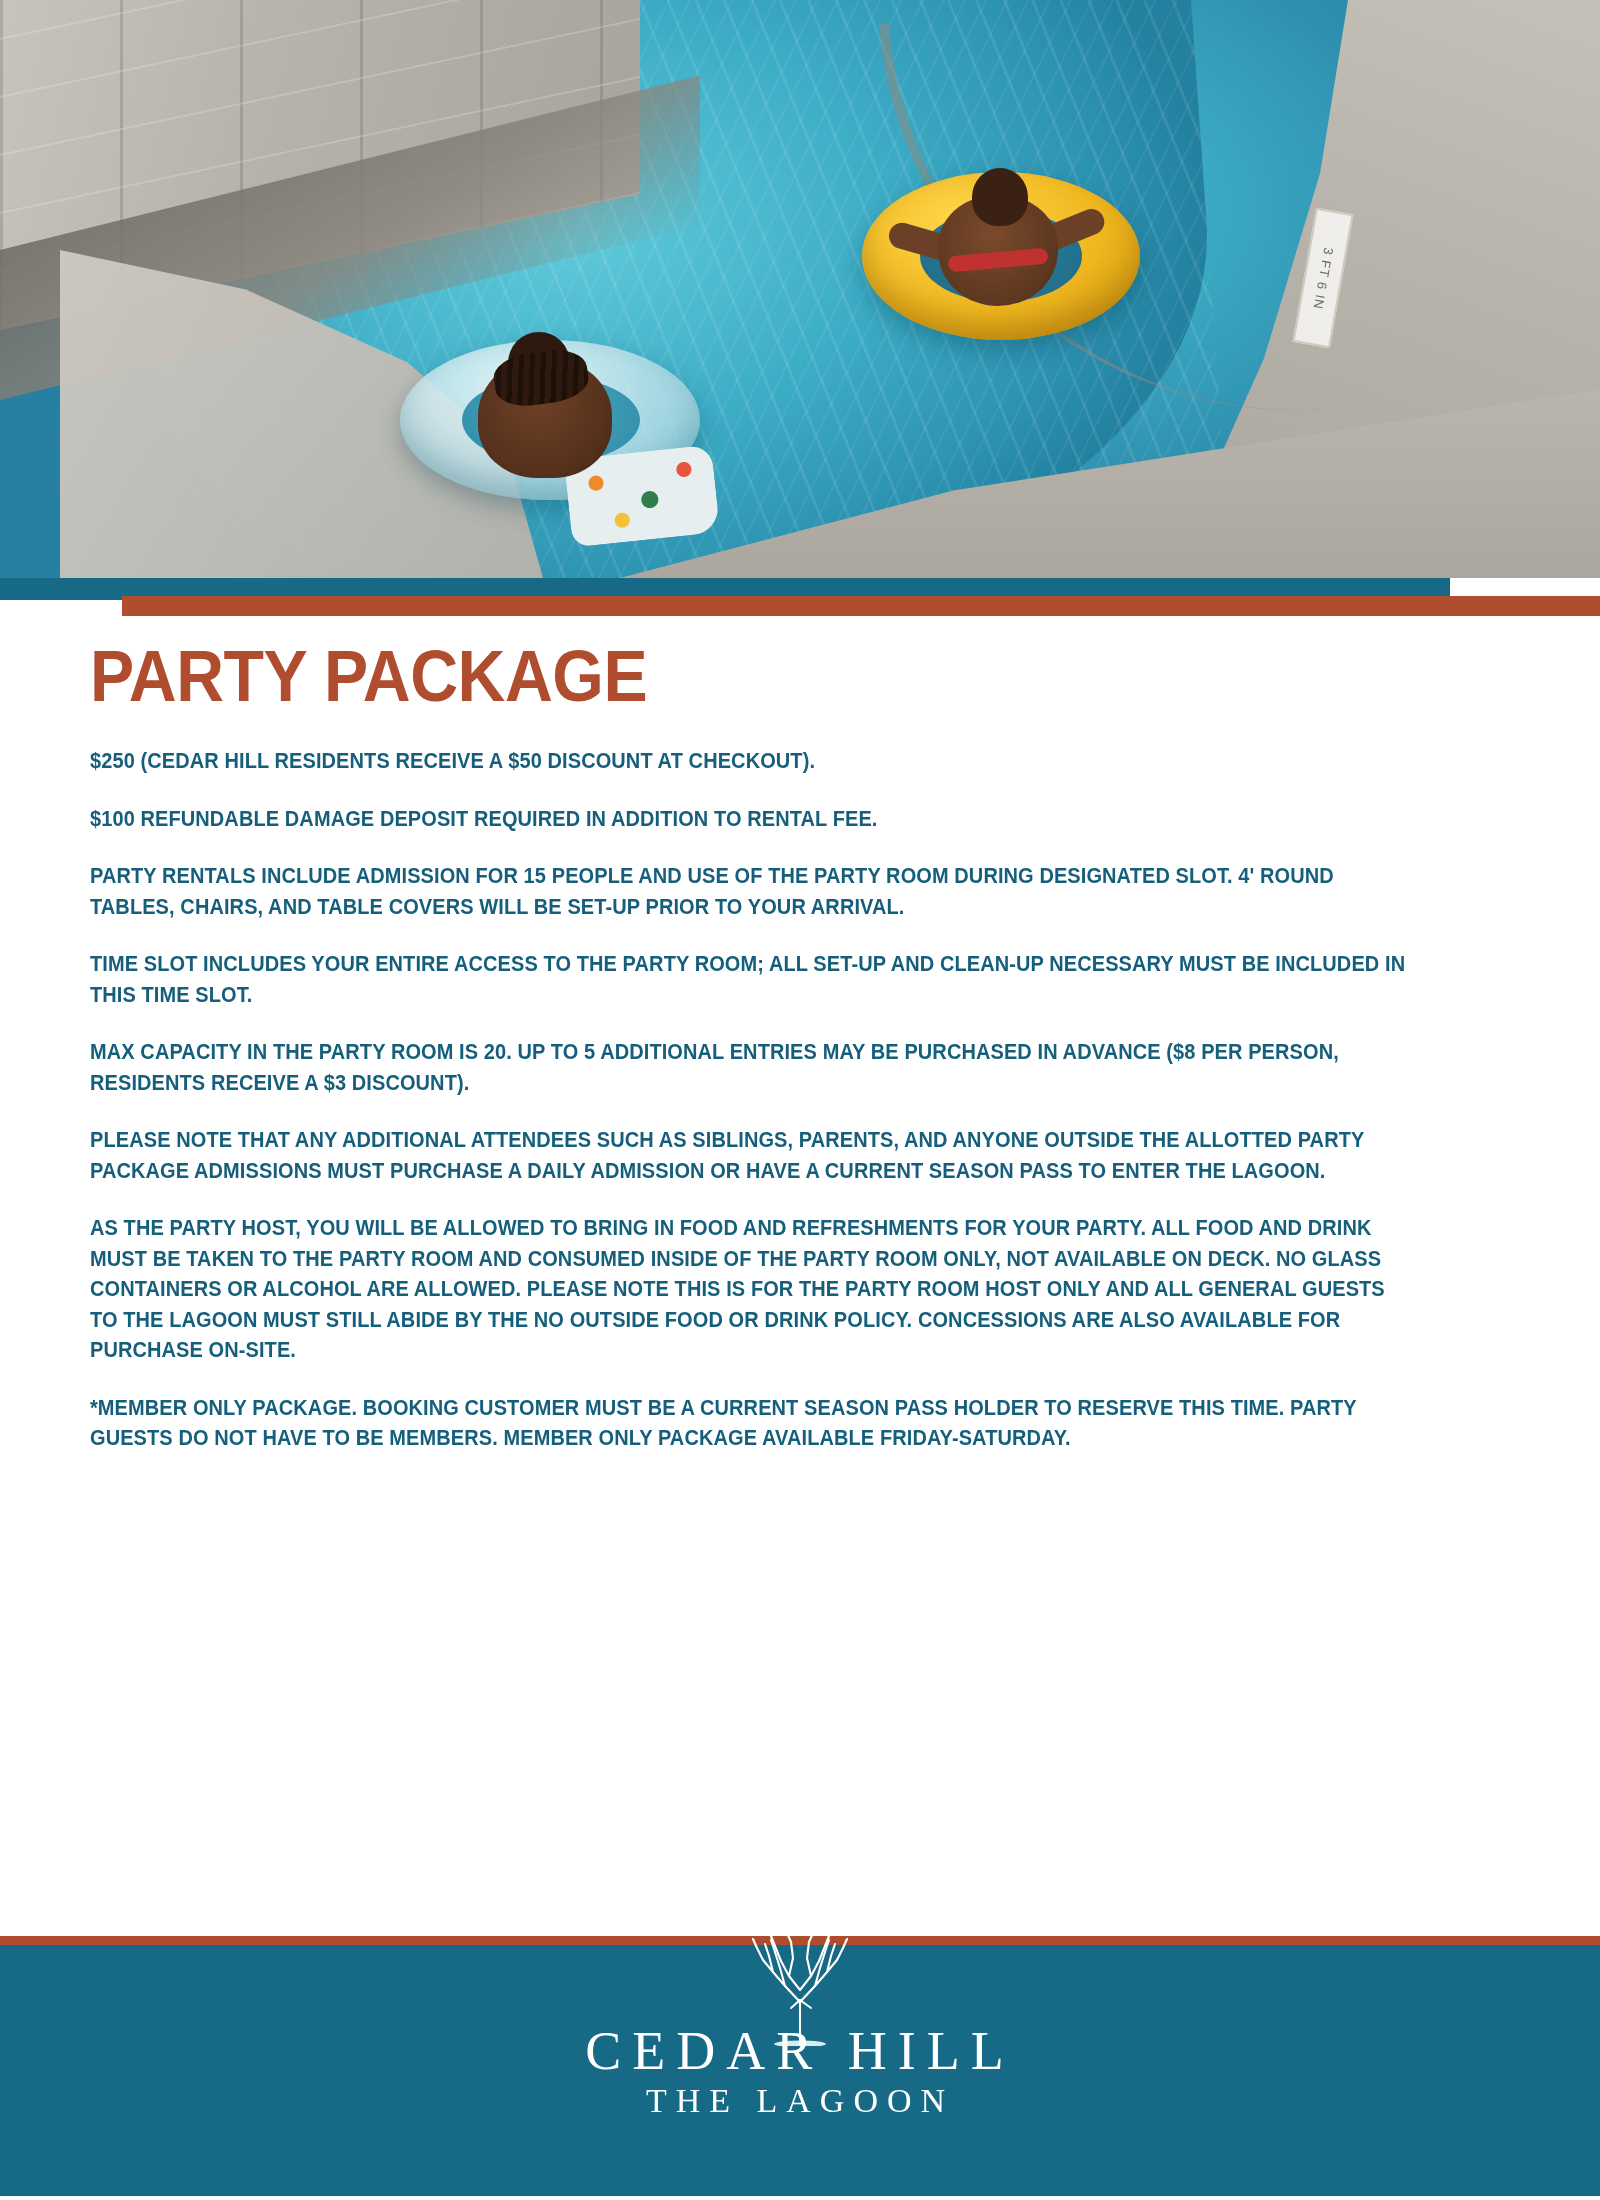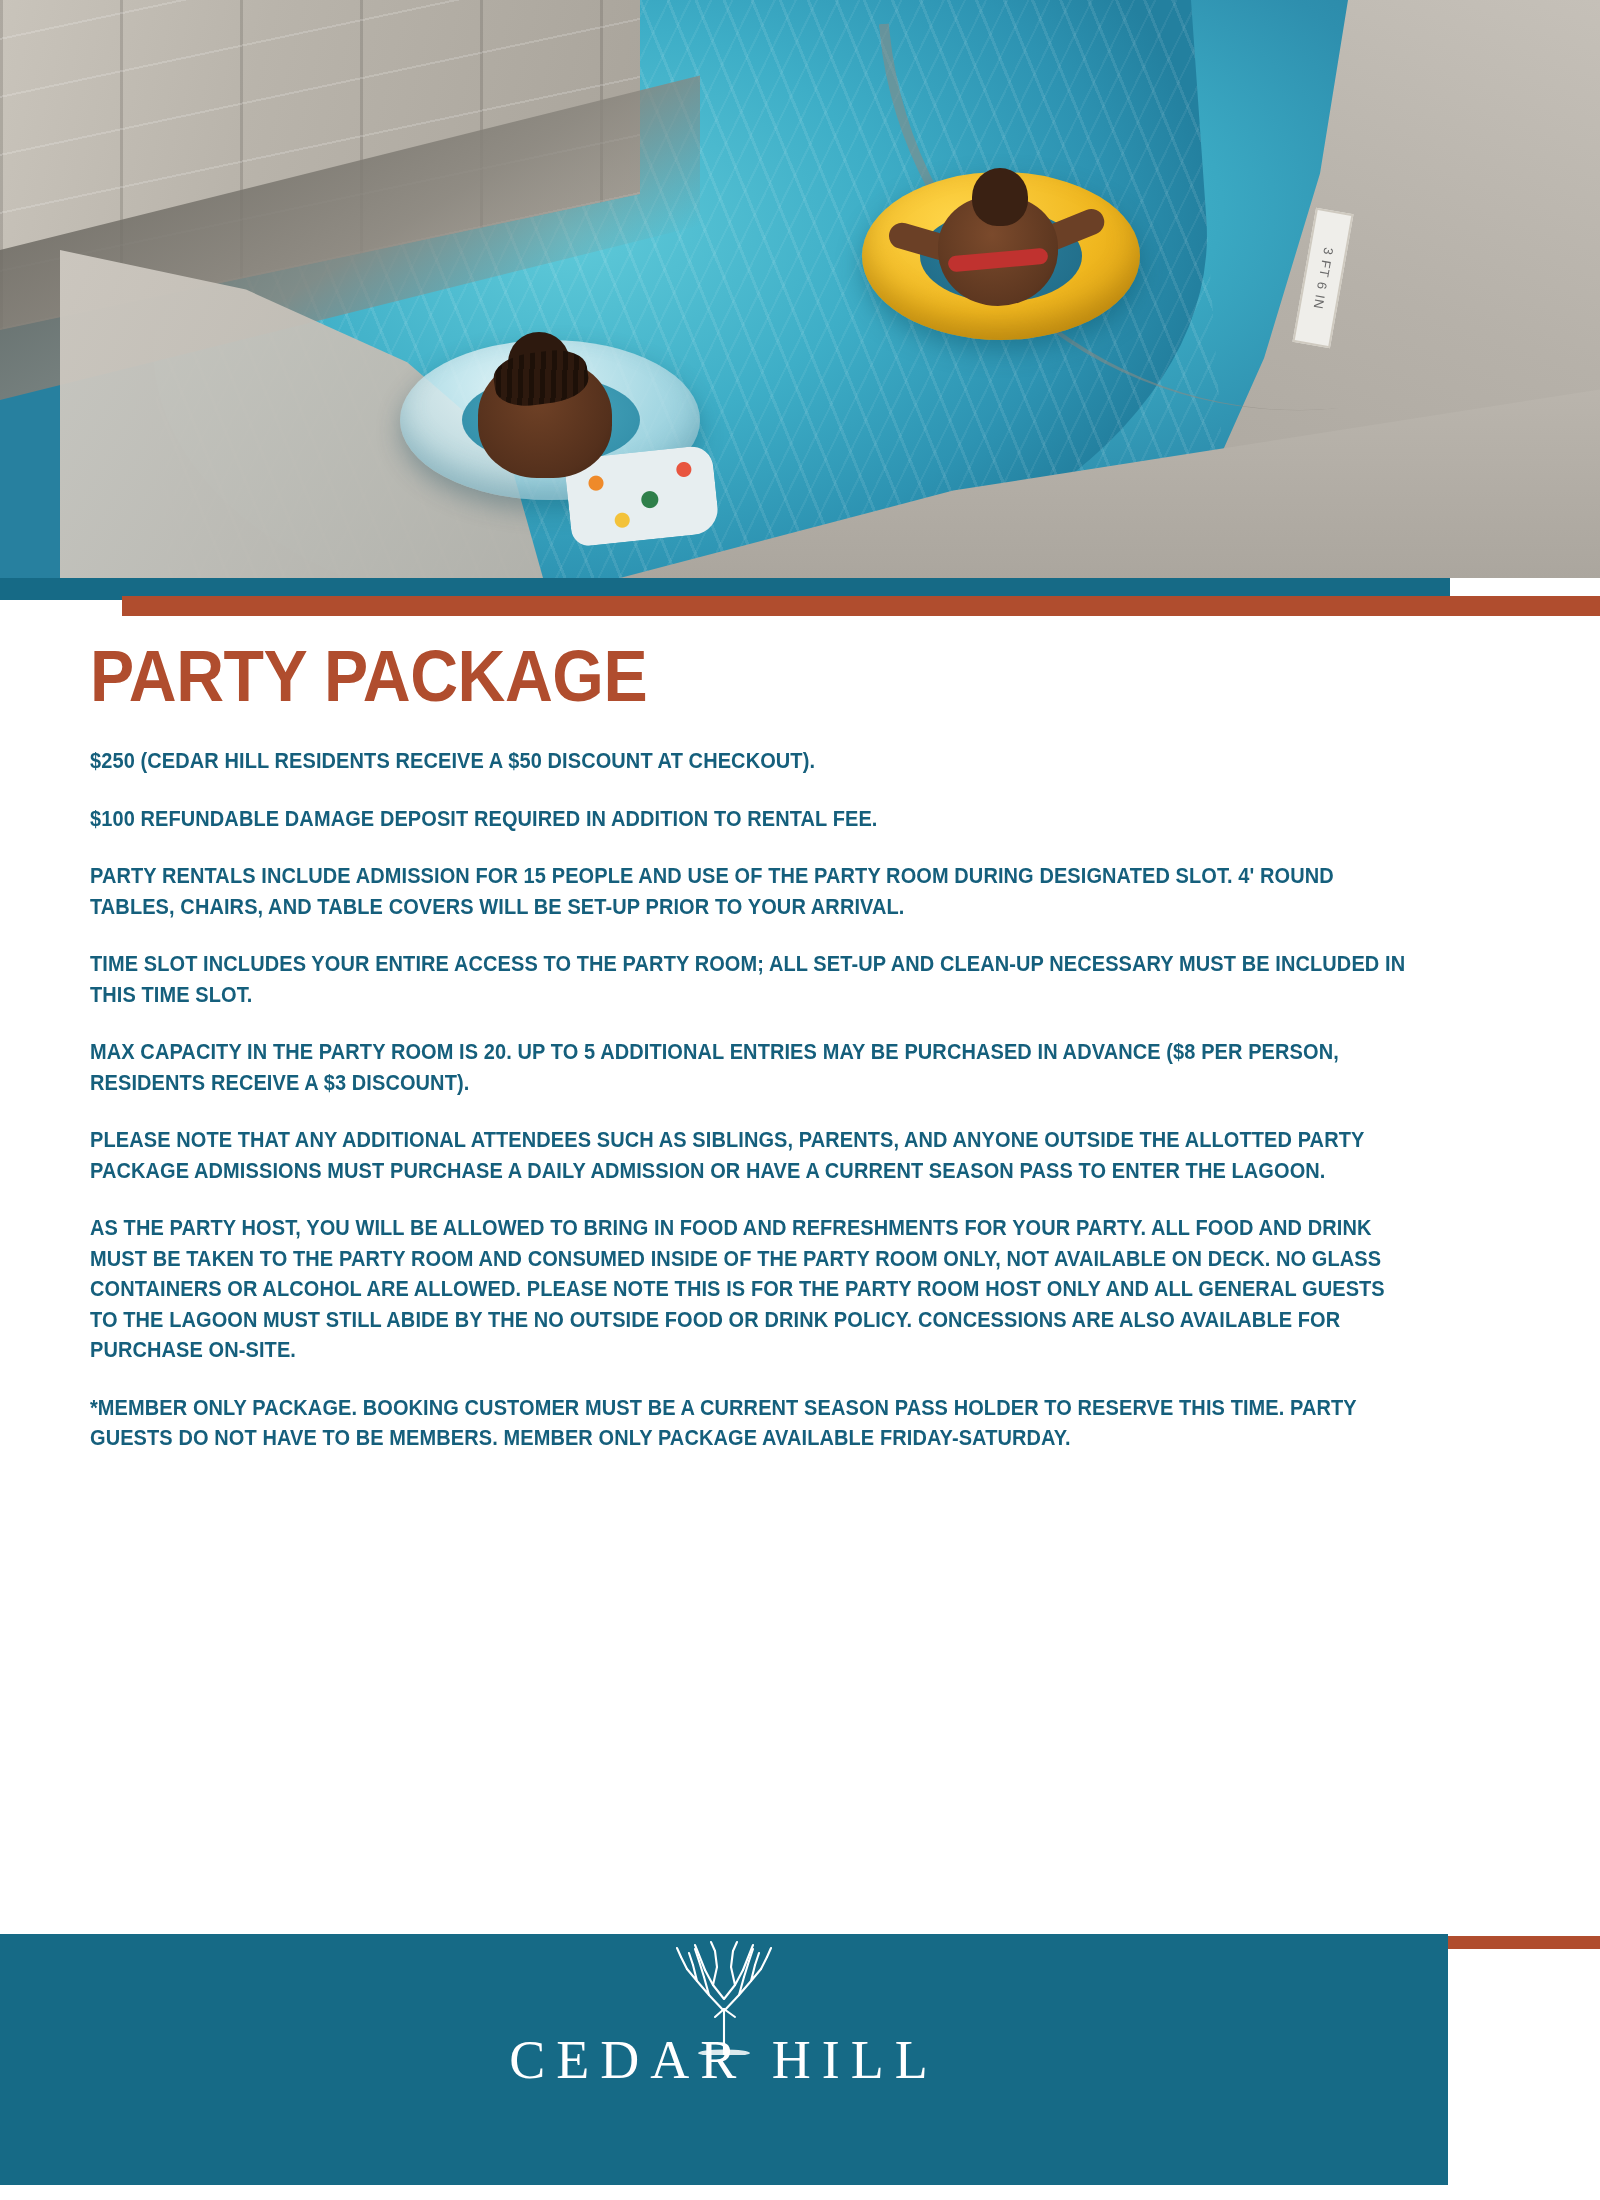--- a/index.html
+++ b/index.html
@@ -291,22 +291,22 @@
 
   
   .footer-rust {
     position: absolute;
     left: 0; bottom: 251px;
     width: 1600px; height: 13px;
     background: #b04d2e;
   }
   .footer {
     position: absolute;
-    left: 0; bottom: 15px;
-    width: 1448px; height: 251px;
+    left: 0; bottom: 4px;
+    width: 1600px; height: 251px;
     background: #166a86;
     display: flex;
     align-items: center;
     justify-content: center;
   }
   .logo-wrap {
     position: relative;
     text-align: center;
     color: #ffffff;
   }
@@ -397,14 +397,15 @@
         <path d="M56 33 L50 18 M68 30 L66 14 M94 33 L100 18 M82 30 L84 14"></path>
         <path d="M38 32 L32 20 M44 28 L40 16 M112 32 L118 20 M106 28 L110 16"></path>
         <path d="M50 24 L46 12 M100 24 L104 12"></path>
         <path d="M66 14 L62 5 M84 14 L88 5 M50 18 L46 8 M100 18 L104 8"></path>
         <path d="M32 20 L28 11 M118 20 L122 11"></path>
         <path d="M75 72 L66 80 M75 72 L86 80"></path>
       </g>
       <ellipse cx="75" cy="116" rx="26" ry="3.4" fill="#ffffff" opacity="0.85"></ellipse>
     </svg>
     <div class="logo-main">CEDAR  HILL</div>
+    <div class="logo-sub">THE LAGOON</div>
   </div>
 </div>
 
 </body></html>

